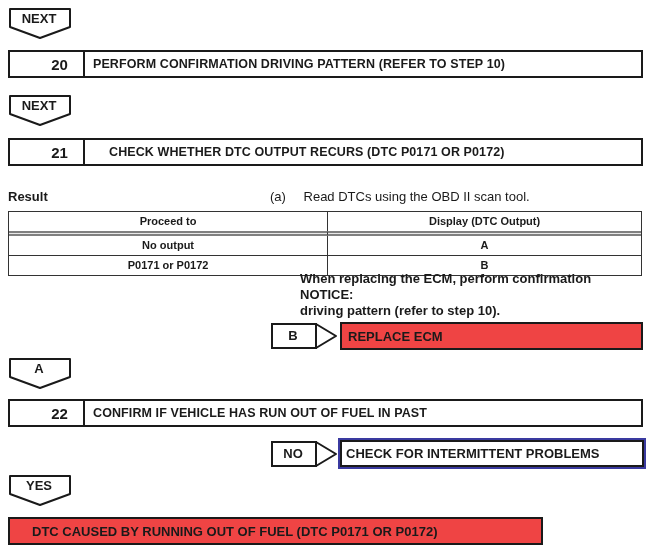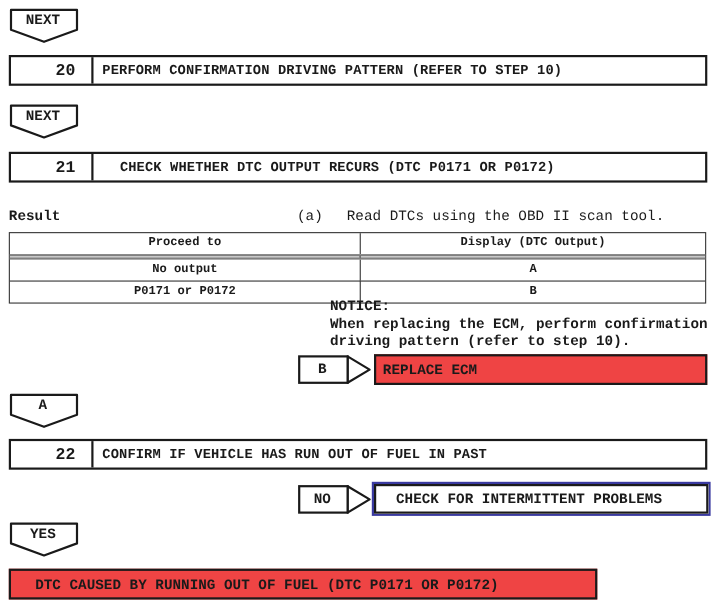--- a/index.html
+++ b/index.html
@@ -1,20 +1,20 @@
 <!DOCTYPE html>
 <html><head>
 <meta charset="utf-8">
 <style>
   html,body { margin:0; padding:0; }
   body {
     width:650px; height:556px; position:relative; background:#ffffff;
     font-family:"Liberation Sans", sans-serif; color:#1a1a1a; overflow:hidden;
   }
-  .abs { position:absolute;font-family:Liberation Mono, monospace; }
+  .abs { position:absolute; }
 
   
   .step-row {
     display:flex; align-items:stretch; border:2px solid #1a1a1a; background:#fff;
     height:28px; box-sizing:border-box;
   }
   .step-num {
     width:47px; flex:0 0 47px; border-right:2px solid #1a1a1a;
     display:flex; align-items:center; justify-content:center;
     font-weight:bold; font-size:15px;padding-left:26px;
@@ -44,21 +44,21 @@
   .action-box {
     border:2px solid #1a1a1a; background:#ef4444; box-sizing:border-box;
     display:flex; align-items:center; padding-left:6px;
     font-weight:bold; font-size:13px; white-space:nowrap;
   }
 
   
   .link-box { border:2px solid #3a3aa0; box-sizing:border-box; background:#fff; }
   .link-box-inner {
     border:2px solid #1a1a1a; box-sizing:border-box; height:100%;
-    display:flex; align-items:center; padding-left:18px;
+    display:flex; align-items:center; padding-left:4px;
     font-weight:bold; font-size:13px; white-space:nowrap; background:#fff;
   }
 
   
   .instruction { font-size:13px; white-space:nowrap; }
   .instruction .marker { display:inline-block; }
   .instruction .txt { display:inline-block; margin-left:14px; }
   .result-label { font-weight:bold; font-size:13px; }
   .notice { font-weight:bold; font-size:13px; line-height:16px; white-space:nowrap; }
 
@@ -124,22 +124,22 @@
     <div>No output</div>
     <div>A</div>
   </div>
   <div class="t-row t-body">
     <div>P0171 or P0172</div>
     <div>B</div>
   </div>
 </div>
 
 <div class="abs notice" style="left:300px; top:271px;">
+  <div>When replacing the ECM, perform confirmation</div>
   <div>NOTICE:</div>
-  <div>When replacing the ECM, perform confirmation</div>
   <div>driving pattern (refer to step 10).</div>
 </div>
 
 <div class="abs right-arrow" style="left:270px; top:322px;">
   <svg width="68" height="28" viewBox="0 0 68 28">
     <polygon points="46,2 66,14 46,26" fill="#ffffff" stroke="#1a1a1a" stroke-width="2" stroke-linejoin="round"></polygon>
     <rect x="2" y="2" width="44" height="24" fill="#ffffff" stroke="#1a1a1a" stroke-width="2"></rect>
   </svg>
   <div class="lbl">B</div>
 </div>

